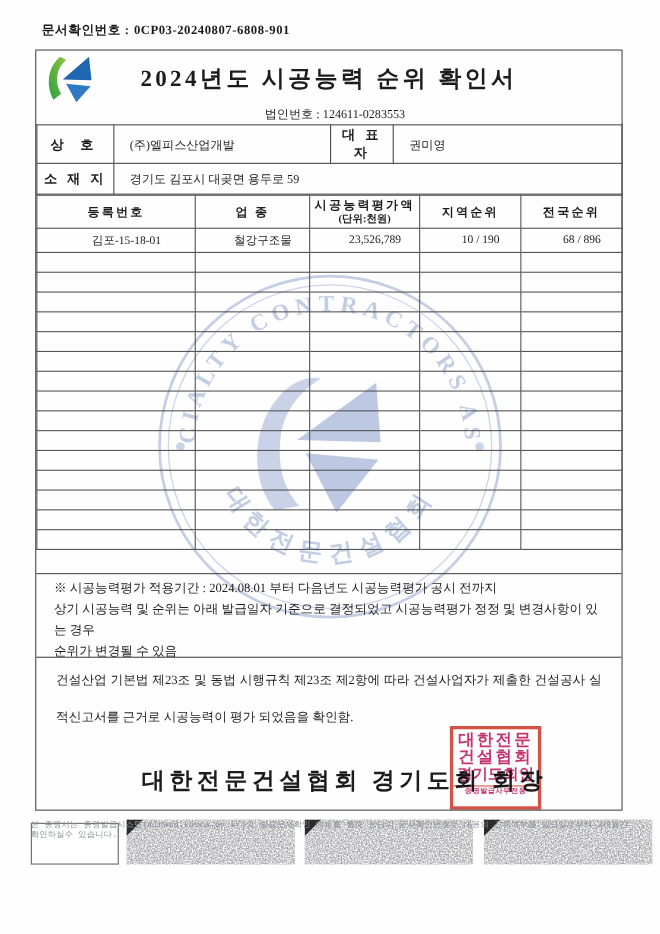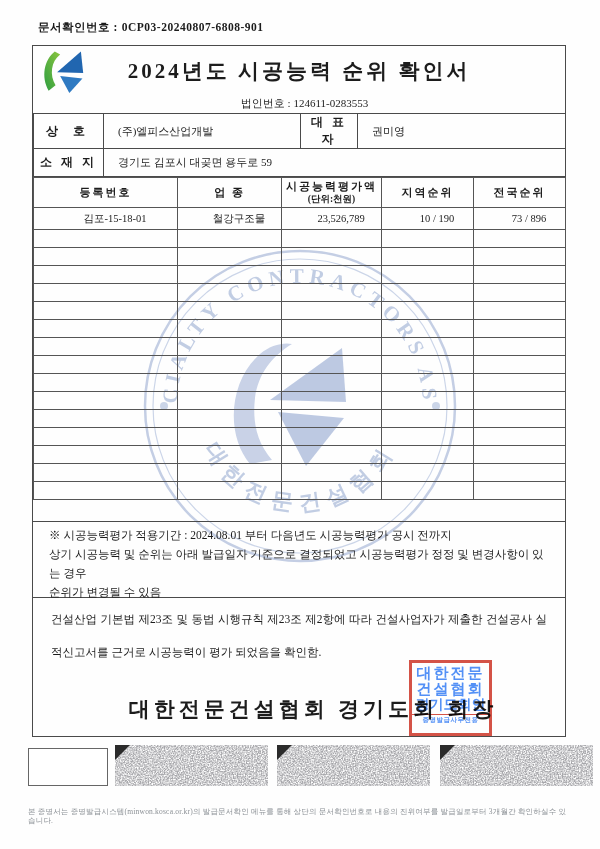--- a/index.html
+++ b/index.html
@@ -49,35 +49,35 @@
                padding:4px 16px 0 16px; font-size:11.5px; line-height:19px; }
 
   
   .statement-section { position:relative; height:164px; }
   .statement-body { margin:5px 18px 0 18px; font-size:11.5px; line-height:33px; text-align:justify; }
   .issue-date { margin-top:8px; text-align:right; padding-right:40px; font-size:12px; letter-spacing:1px; }
   .issuer { margin-top:26px; text-align:center; transform:translateX(14px); font-size:21px; font-weight:600; letter-spacing:4px; }
 
   
   .stamp { position:absolute; left:376px; top:614px; width:83px; height:76px; z-index:2;
-           border:3px solid #cf3b2d; color:#3b82f6; text-align:center; opacity:.88;
+           border:3px solid #cf3b2d; color:#be185d; text-align:center; opacity:.88;
            mix-blend-mode:multiply; padding-top:2px; }
   .stamp .s-line { font-size:15px; font-weight:bold; letter-spacing:2px; line-height:16px; }
   .stamp .s-sub { margin-top:1px; border-top:1.5px solid #cf3b2d; font-size:6.5px; font-weight:bold;
                   letter-spacing:.5px; line-height:10px; }
 
   
   .verify-box { position:absolute; left:28px; top:748px; width:80px; height:38px; border:1px solid #666; background:#fff; }
   .barcode { position:absolute; top:745px; width:153px; height:41px; }
   .barcode svg { width:100%; height:100%; display:block; }
   .bc1 { left:115px; } .bc2 { left:277px; } .bc3 { left:440px; }
 
   
-  .fine-print { position:absolute; left:28px; top:807px; width:545px;
-                font-family:Liberation Serif, serif;
+  .fine-print { position:absolute; left:28px; top:747px; width:545px;
+                font-family:Liberation Mono, monospace;
                 font-size:7.5px; line-height:9px; color:#8a8f94; letter-spacing:.2px; }
 </style>
 </head>
 <body>
 
 <div class="page">
 
   <div class="doc-number">
     <span>문서확인번호 :</span><span>0CP03-20240807-6808-901</span>
   </div>
@@ -169,21 +169,21 @@
             <th>지역순위</th>
             <th>전국순위</th>
           </tr>
         </thead>
         <tbody>
           <tr class="data-row">
             <td>김포-15-18-01</td>
             <td>철강구조물</td>
             <td>23,526,789</td>
             <td>10 / 190</td>
-            <td>73 / 896</td>
+            <td>68 / 896</td>
           </tr>
         <tr class="empty-row">
               <td></td>
               <td></td>
               <td></td>
               <td></td>
               <td></td>
             </tr>
             <tr class="empty-row">
               <td></td>

